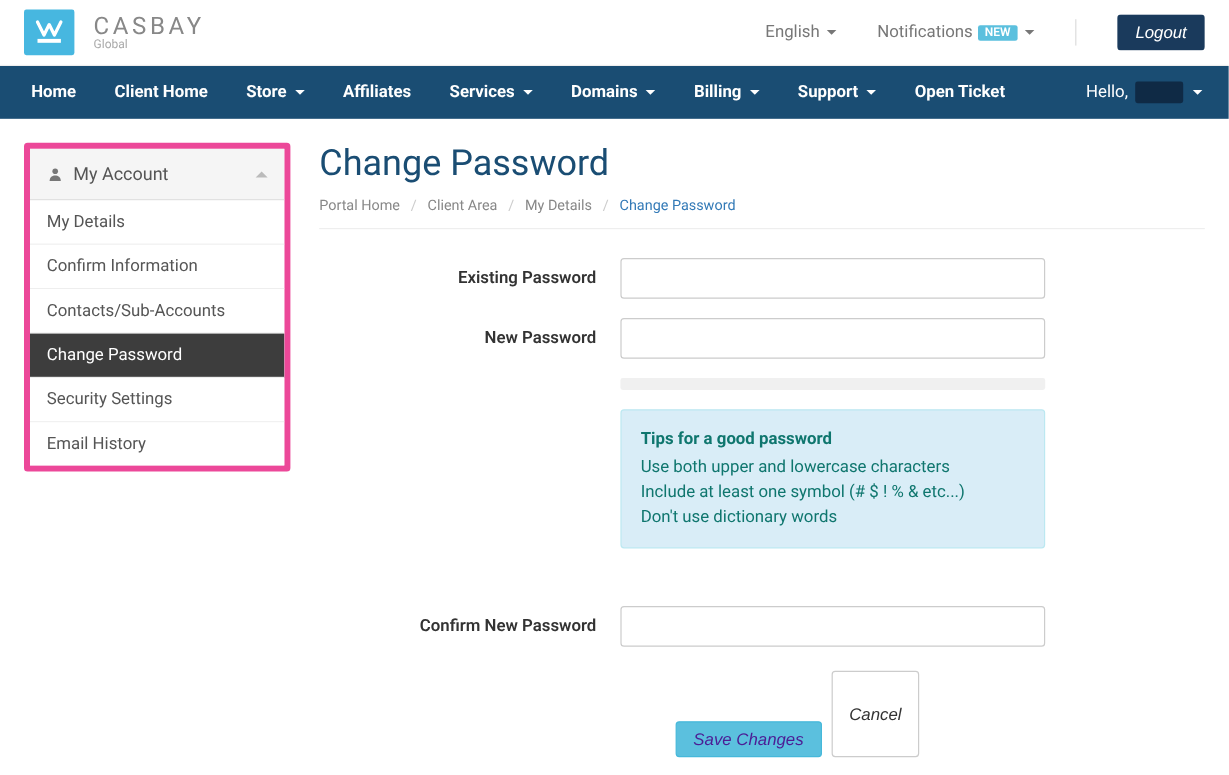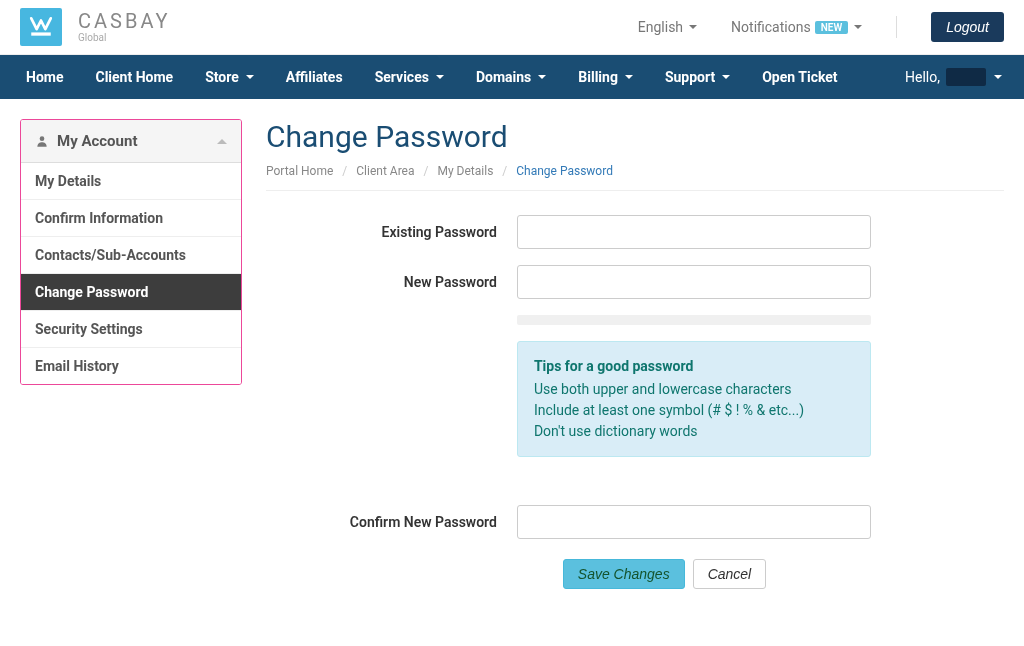--- a/index.html
+++ b/index.html
@@ -141,24 +141,23 @@
       gap: 24px;
       max-width: 1024px;
       margin: 0 auto;
       align-items: flex-start;
     }
     .sidebar {
       width: 222px;
       flex-shrink: 0;
     }
     .panel {
-      border: 1px solid #ec4899;
+      border: 5px solid #ec4899;
       border-radius: 3px;
       overflow: hidden;
-      font-weight: bold;
     }
     .panel-heading {
       background: #f5f5f5;
       padding: 12px 14px;
       display: flex;
       align-items: center;
       justify-content: space-between;
       color: #555;
       border-bottom: 1px solid #ddd;
     }
@@ -264,21 +263,22 @@
     .form-actions {
       display: flex;
       justify-content: center;
       gap: 8px;
       margin-top: 20px;
       margin-left: 8%;
     }
     .btn-info {
       background: #5bc0de;
       border-color: #46b8da;
-      color: #14532d;
+      color: #4c1d95;
+      margin-top: 42px;
     }
     .btn-default {
       background: #fff;
       border: 1px solid #ccc;
       color: #333;
     }
     .spacer-row {
       height: 32px;
     }
   </style>

